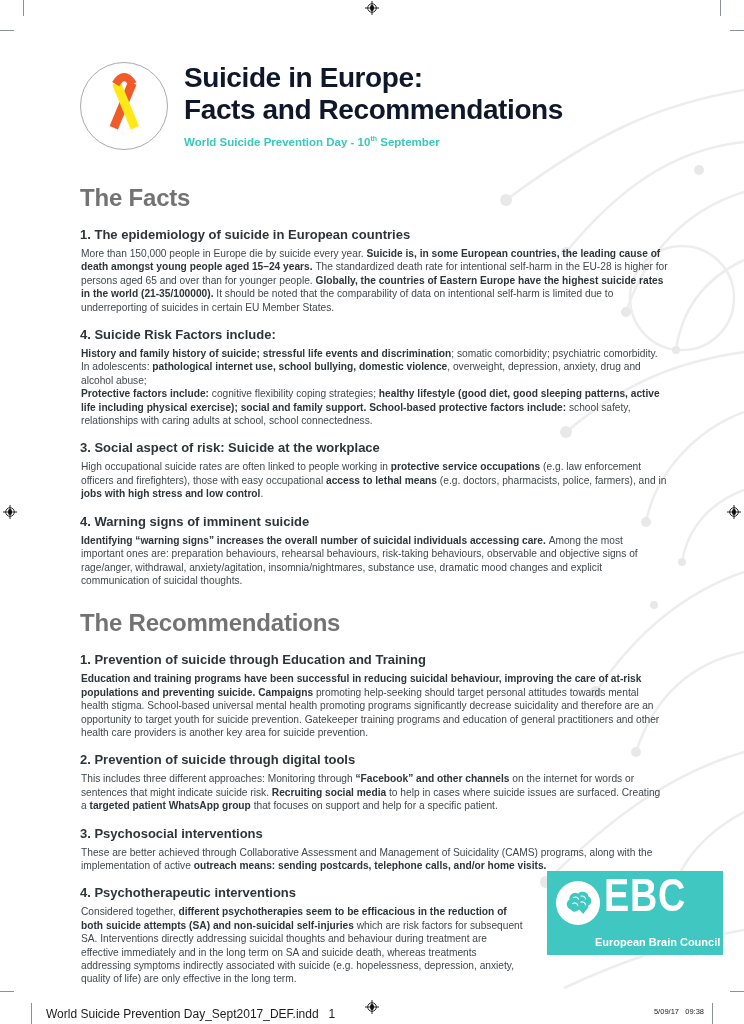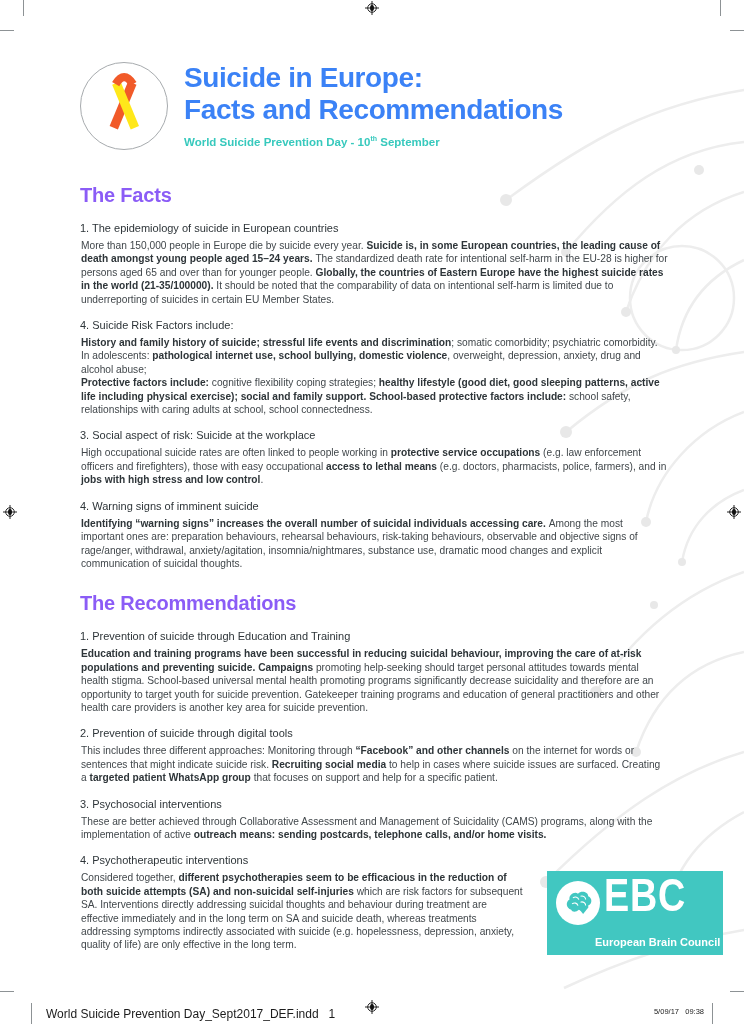--- a/index.html
+++ b/index.html
@@ -17,34 +17,34 @@
   .content{position:absolute;left:80px;top:56px;width:588px;z-index:1;}
   .header{display:flex;align-items:flex-start;margin-bottom:34px;}
   .ribbon-badge{
     flex:0 0 auto;width:86px;height:86px;margin-top:6px;
     border:1.5px solid #a7abae;border-radius:50%;background:#fff;
     display:flex;align-items:center;justify-content:center;
   }
   .title-block{margin-left:16px;padding-top:6px;}
   .page-title{
     margin:0;font-size:28px;line-height:1.15;font-weight:700;
-    color:#3b82f6;letter-spacing:-0.4px;
+    color:#0f172a;letter-spacing:-0.4px;
   }
   .subtitle{
     margin-top:9px;font-size:11.5px;font-weight:700;color:#37c9bd;
   }
   .subtitle sup{font-size:7px;}
   .section-heading{
-    margin:0 0 15px 0;font-size:20px;font-weight:700;color:#8b5cf6;
+    margin:0 0 15px 0;font-size:24px;font-weight:700;color:#737373;
     letter-spacing:-0.2px;
   }
   .section{margin-bottom:22px;}
   .item{margin-bottom:13px;}
   .item-title{
-    margin:0 0 5px 0;font-size:11px;font-weight:400;color:#2e3539;
+    margin:0 0 5px 0;font-size:13px;font-weight:700;color:#2e3539;
   }
   .item p{
     margin:0 0 0 1px;font-size:10.2px;line-height:13.4px;color:#41474b;
   }
   .item p span.b{font-weight:700;color:#2e3539;}
   .narrow{max-width:442px;}
   
   .ebc{
     position:absolute;left:547px;top:871px;width:176px;height:84px;
     background:#41c7c1;z-index:2;

